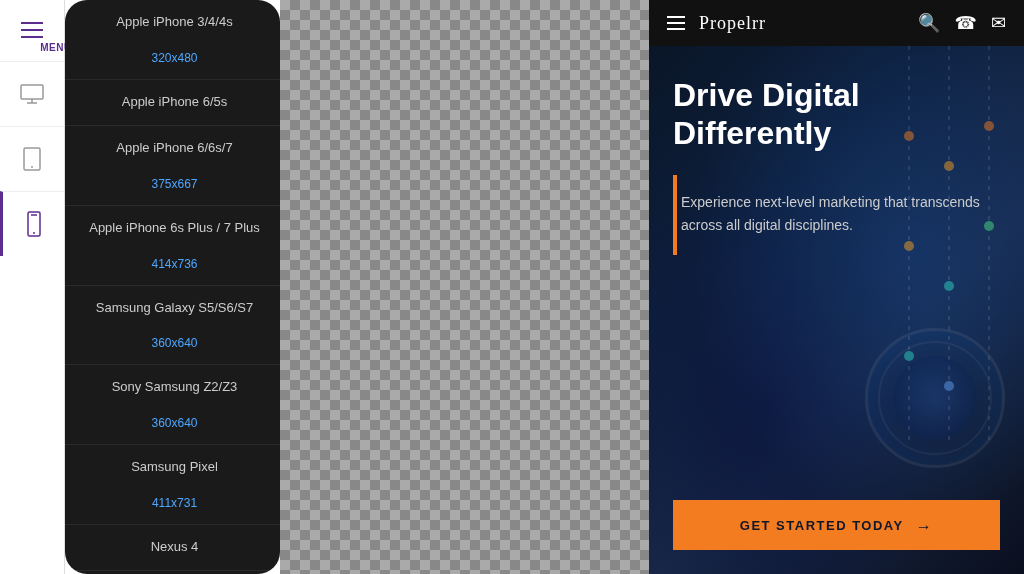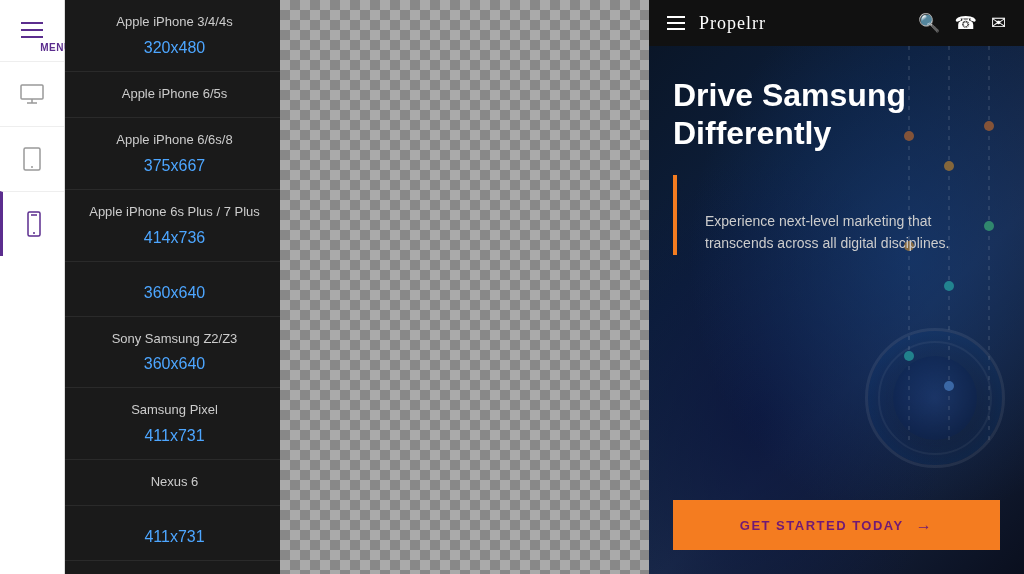--- a/index.html
+++ b/index.html
@@ -61,37 +61,38 @@
     .icon-btn:last-child {
       border-top: 1px solid #eee;
     }
 
     
     .device-list {
       width: 215px;
       background: #1a1a1a;
       overflow-y: auto;
       flex-shrink: 0;
+      border-radius: 22px;
     }
     .device-item {
       padding: 14px 10px 14px 14px;
       border-bottom: 1px solid #2a2a2a;
       cursor: pointer;
     }
     .device-name {
       color: #ccc;
       font-size: 13px;
       text-align: center;
       line-height: 1.3;
     }
     .device-size {
       color: #4da6ff;
-      font-size: 16px;
+      font-size: 12px;
       text-align: center;
-      margin-top: 8px;
+      margin-top: 20px;
     }
 
     
     .canvas-area {
       flex: 1;
       background-color: #888;
       background-image:
         repeating-conic-gradient(#888 0% 25%, #aaa 0% 50%);
       background-size: 20px 20px;
       position: relative;
@@ -185,41 +186,41 @@
     }
     .hero-title {
       color: #fff;
       font-size: 32px;
       font-weight: bold;
       line-height: 1.2;
       margin-bottom: 20px;
     }
     .hero-description-block {
       display: flex;
-      gap: 28px;
-      align-items: flex-end;
+      gap: 4px;
+      align-items: center;
     }
     .orange-bar {
       width: 4px;
       background: #f47c20;
       flex-shrink: 0;
       height: 80px;
       margin-top: 2px;
     }
     .hero-description {
       color: #ccc;
       font-size: 14px;
       line-height: 1.6;
     }
     .hero-cta {
       margin-top: 20px;
     }
     .cta-button {
       background: #f47c20;
-      color: #701a75;
+      color: #0f172a;
       border: none;
       width: 100%;
       padding: 16px 20px;
       display: flex;
       align-items: center;
       justify-content: center;
       gap: 12px;
       font-size: 13px;
       font-weight: bold;
       letter-spacing: 1.5px;
@@ -296,40 +297,41 @@
 
 <div class="device-list">
   <div class="device-item">
     <div class="device-name">Apple iPhone 3/4/4s</div>
     <div class="device-size">320x480</div>
   </div>
   <div class="device-item">
     <div class="device-name">Apple iPhone 6/5s</div>
   </div>
   <div class="device-item">
-    <div class="device-name">Apple iPhone 6/6s/8</div>
+    <div class="device-name">Apple iPhone 6/6s/7</div>
     <div class="device-size">375x667</div>
   </div>
   <div class="device-item">
     <div class="device-name">Apple iPhone 6s Plus / 7 Plus</div>
     <div class="device-size">414x736</div>
   </div>
   <div class="device-item">
+    <div class="device-name">Samsung Galaxy S5/S6/S7</div>
     <div class="device-size">360x640</div>
   </div>
   <div class="device-item">
     <div class="device-name">Sony Samsung Z2/Z3</div>
     <div class="device-size">360x640</div>
   </div>
   <div class="device-item">
     <div class="device-name">Samsung Pixel</div>
     <div class="device-size">411x731</div>
   </div>
   <div class="device-item">
-    <div class="device-name">Nexus 6</div>
+    <div class="device-name">Nexus 4</div>
   </div>
   <div class="device-item">
     <div class="device-size">411x731</div>
   </div>
 </div>
 
 <div class="canvas-area">
   <div class="mobile-preview">
 
     <div class="mobile-nav">
@@ -367,21 +369,21 @@
           <circle cx="260" cy="200" r="5" fill="#f4a020"></circle>
           <circle cx="300" cy="240" r="5" fill="#2dd4bf"></circle>
           <circle cx="340" cy="180" r="5" fill="#4ade80"></circle>
           <circle cx="260" cy="310" r="5" fill="#2dd4bf"></circle>
           <circle cx="300" cy="340" r="5" fill="#60a5fa"></circle>
         </svg>
       </div>
 
       <div class="hero-content">
         <div class="hero-text-area">
-          <h1 class="hero-title">Drive Samsung Differently</h1>
+          <h1 class="hero-title">Drive Digital Differently</h1>
           <div class="hero-description-block">
             <div class="orange-bar"></div>
             <p class="hero-description">Experience next-level marketing that transcends across all digital disciplines.</p>
           </div>
         </div>
         <div class="hero-cta">
           <button class="cta-button">
             <span>GET STARTED TODAY</span>
             <span class="cta-arrow">→</span>
           </button>

